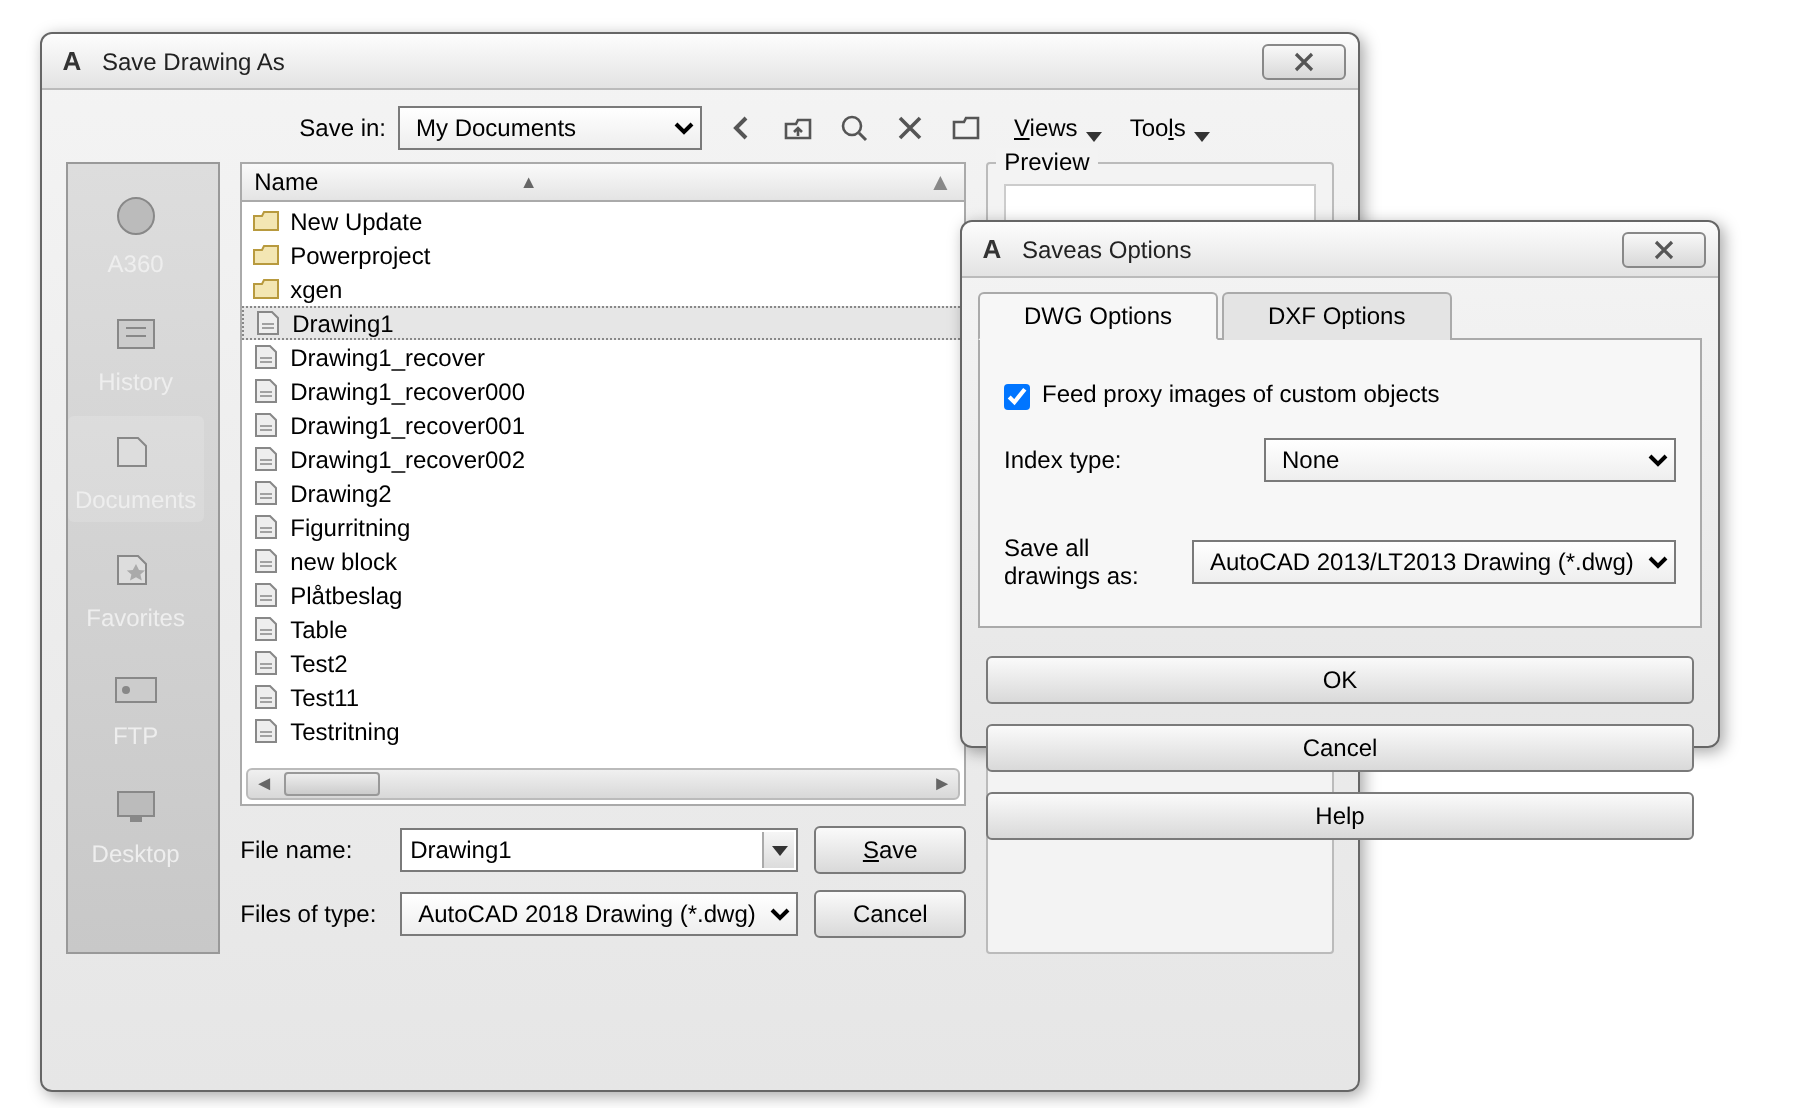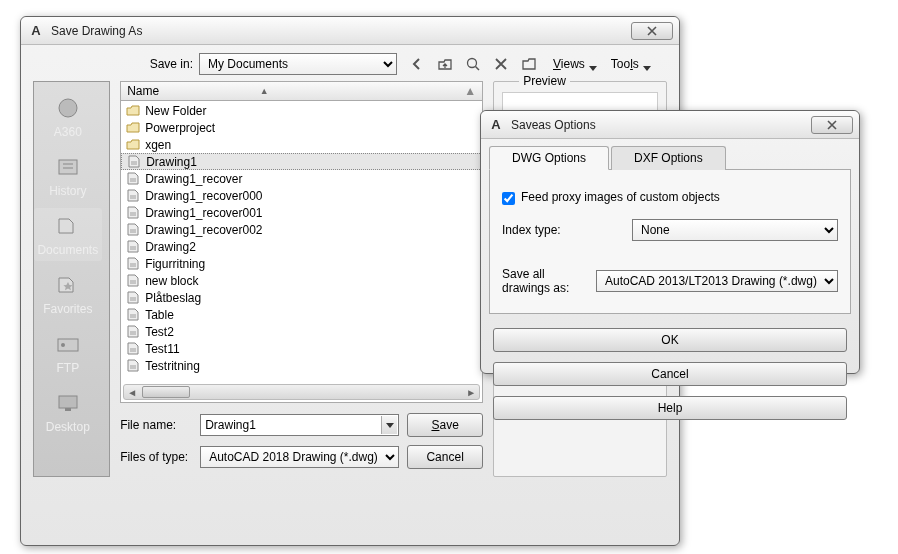--- a/index.html
+++ b/index.html
@@ -78,21 +78,21 @@
 .hscroll{
   position:absolute;left:2px;right:2px;bottom:2px;height:16px;
   background:linear-gradient(#f0f0f0,#d8d8d8);border:1px solid #bbb;border-radius:3px;
   display:flex;align-items:center;
 }
 .hscroll .arrow{width:16px;text-align:center;color:#666;font-size:10px;}
 .hscroll .thumb{width:48px;height:12px;background:linear-gradient(#eee,#ccc);border:1px solid #999;border-radius:2px;margin-left:2px;}
 
 .right-panels{ width:250px; display:flex;flex-direction:column;gap:10px; }
 .groupbox{ border:1px solid #bbb; border-radius:2px; padding:10px 8px 8px; position:relative; background:#f3f3f3;}
-.groupbox .legend{ position:absolute; top:-8px; left:25px; background:#f3f3f3; padding:0 4px; font-size:12px;}
+.groupbox .legend{ position:absolute; top:-8px; left:4px; background:#f3f3f3; padding:0 4px; font-size:12px;}
 .checkbox-row{ display:flex;align-items:flex-start;gap:6px;margin-top:6px;}
 .checkbox-row input{margin-top:2px;}
 
 .bottom-rows{ margin-top:10px; }
 .bottom-rows .row{ margin-bottom:8px; }
 .btn{
   min-width:76px;height:24px;border:1px solid #7a7a7a;border-radius:3px;
   background:linear-gradient(#fafafa,#d9d9d9); cursor:pointer; padding:0 10px;
 }
 .btn .u{text-decoration:underline;}
@@ -125,21 +125,21 @@
           <path d="M2 2 L10 10 M10 2 L2 10" stroke="#555" stroke-width="1.6" fill="none"></path>
         </svg>
     </span>
   </div>
 
   <div class="main-body">
 
     <div class="row">
       <div style="width:110px;"></div>
       <span class="label-right" style="width:50px">Save in:</span>
-      <select class="combo" style="width:198px">
+      <select class="combo" style="width:152px">
         <option>My Documents</option>
       </select>
       <div class="toolbar-icons">
         <span class="tb-icon">
             <svg viewBox="0 0 16 16">
               <path d="M10 3 L5 8 L10 13" fill="none" stroke="#555" stroke-width="2"></path>
             </svg>
           </span>
         <span class="tb-icon">
             <svg viewBox="0 0 16 16">
@@ -238,21 +238,21 @@
           <span style="margin-left:auto;color:#888;">▲</span>
         </div>
         <div class="file-list">
           <div class="file-list-inner" id="file-list-inner">
               <div class="file-item">
                 <span class="fi-icon">
                   <svg viewBox="0 0 14 13">
                     <path d="M1 4h4l1-2h7v9H1z" fill="#f3e6b3" stroke="#b89a3e"></path>
                   </svg>
                 </span>
-                <span>New Folder</span>
+                <span>New Update</span>
               </div>
               <div class="file-item">
                 <span class="fi-icon">
                   <svg viewBox="0 0 14 13">
                     <path d="M1 4h4l1-2h7v9H1z" fill="#f3e6b3" stroke="#b89a3e"></path>
                   </svg>
                 </span>
                 <span>Powerproject</span>
               </div>
               <div class="file-item">

